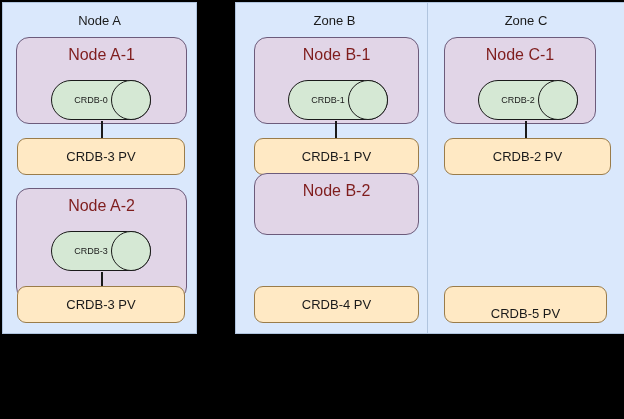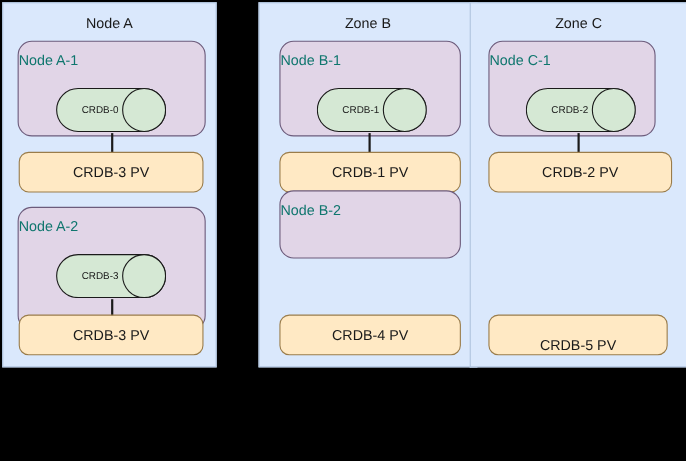--- a/index.html
+++ b/index.html
@@ -51,22 +51,23 @@
     background: #e1d5e7;
     border: 1px solid #6c5b7b;
     border-radius: 13px;
     box-sizing: border-box;
   }
   .node-label {
     position: absolute;
     top: 9px;
     left: 0;
     width: 100%;
-    font-size: 13px;
-    color: #0f766e;
+    text-align: center;
+    font-size: 16px;
+    color: #7f1d1d;
     line-height: 16px;
   }
 
   
   .pv {
     position: absolute;
     background: #ffe9c4;
     border: 1px solid #9a7c4a;
     border-radius: 9px;
     box-sizing: border-box;

